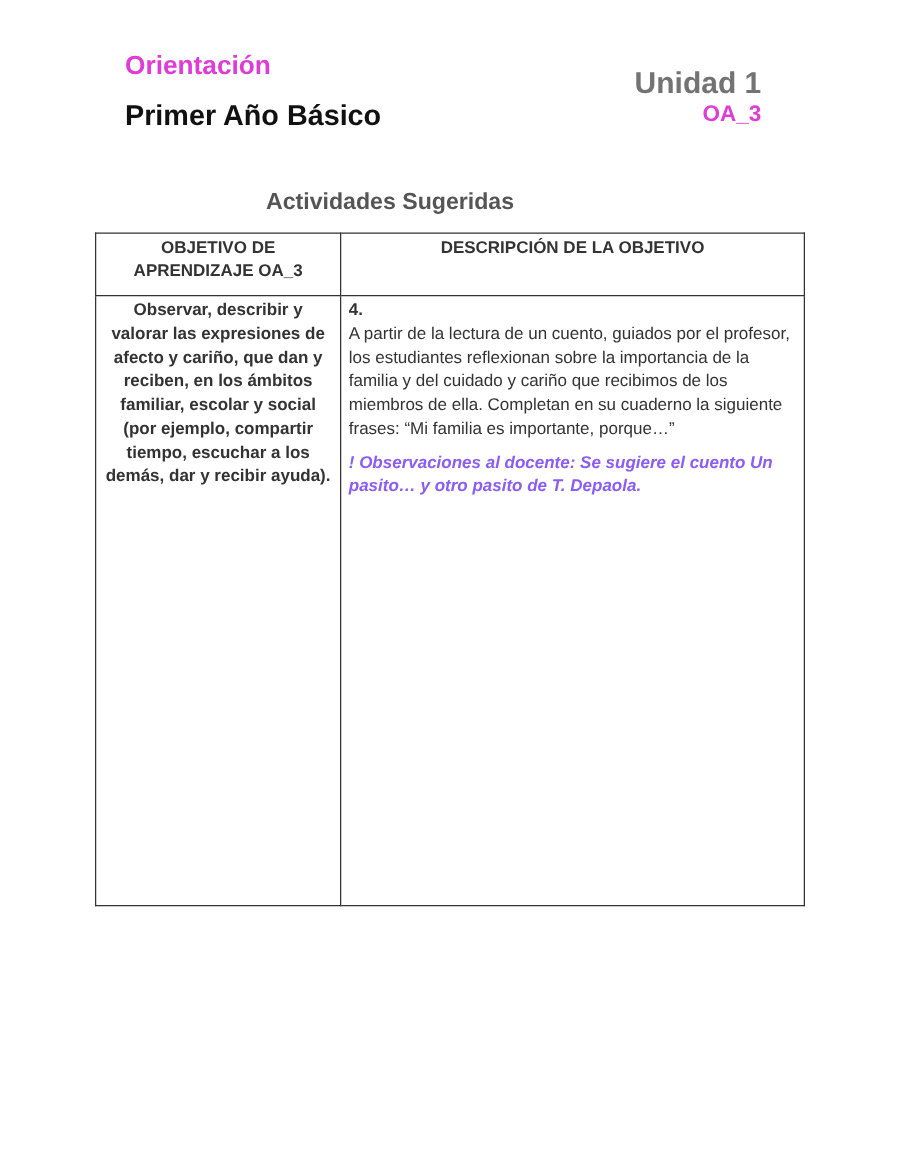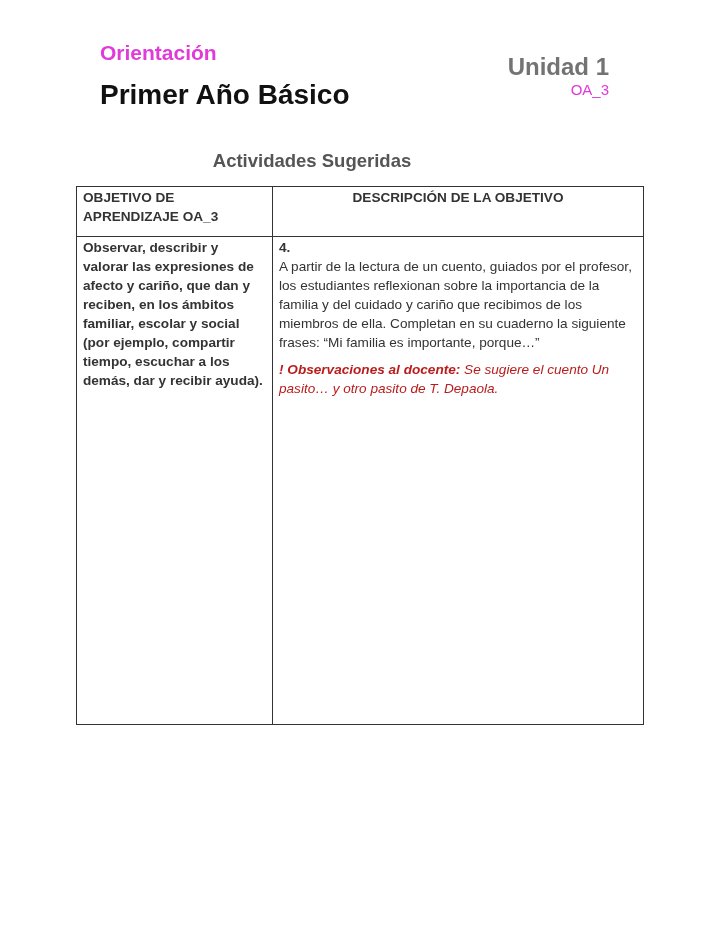--- a/index.html
+++ b/index.html
@@ -1,32 +1,32 @@
 <!DOCTYPE html>
 <html><head>
   <meta charset="utf-8">
   <style>
     html, body { margin: 0; padding: 0; background: #ffffff; }
     body { width: 720px; height: 932px; position: relative; overflow: hidden; font-family: "Liberation Sans", sans-serif; }
     .title { position: absolute; left: 100px; top: 42px; font-size: 21px; font-weight: bold; color: #e03ad8; line-height: 1; }
-    .subtitle { position: absolute; left: 100px; top: 81px; font-size: 28px; font-weight: bold; color: #111; line-height: 1; }
+    .subtitle { position: absolute; left: 100px; top: 81px; font-size: 23px; font-weight: bold; color: #111; line-height: 1; }
     .unit { position: absolute; right: 111px; top: 55px; font-size: 24px; font-weight: bold; color: #737373; line-height: 1; text-align: right; }
-    .oa { position: absolute; right: 111px; top: 82px; font-size: 15px; font-weight: normal; color: #e03ad8; line-height: 1; text-align: right; }
+    .oa { position: absolute; right: 111px; top: 82px; font-size: 18px; font-weight: bold; color: #e03ad8; line-height: 1; text-align: right; }
     .section-title { position: absolute; left: 0; width: 624px; top: 150px; text-align: center; font-size: 18.5px; font-weight: bold; color: #555; }
     table { position: absolute; left: 76px; top: 186px; width: 568px; border-collapse: collapse; }
     td { border: 1.5px solid #333; vertical-align: top; font-size: 13.6px; line-height: 19px; }
-    .c1 { width: 183px; padding: 1px 6px 0 6px; }
+    .c1 { width: 183px; padding: 1px 6px 0 6px; text-align: center; }
     .c2 { padding: 1px 6px 0 6px; }
     .hdr td { height: 48px; font-weight: bold; color: #333; }
     .hdr .c2 { text-align: center; }
     .body-row td { height: 486px; }
     .objective { font-weight: bold; color: #333; }
     .num { font-weight: bold; color: #333; margin-top: 0; }
     .desc { color: #333; }
-    .obs { color: #b91c1c; margin-top: 8px; font-style: italic; }
+    .obs { color: #8b5cf6; margin-top: 8px; font-style: italic; font-weight: bold; }
     .obs b { font-style: italic; }
   </style>
 </head>
 <body>
 
 <div class="title">Orientación</div>
 <div class="subtitle">Primer Año Básico</div>
 <div class="unit">Unidad 1</div>
 <div class="oa">OA_3</div>
 

